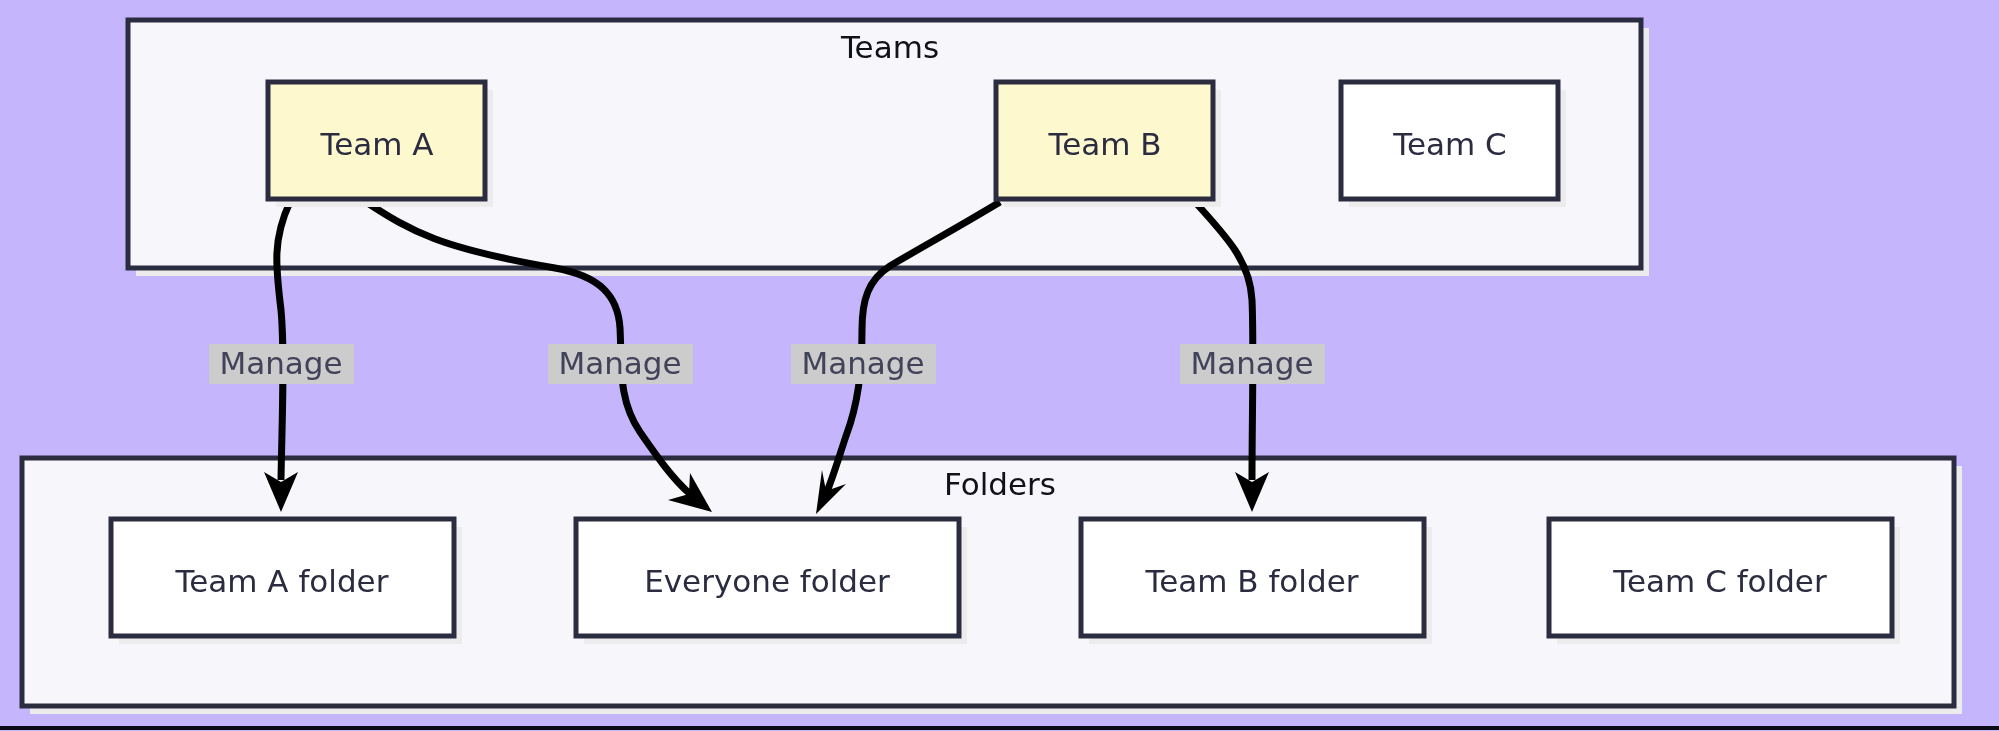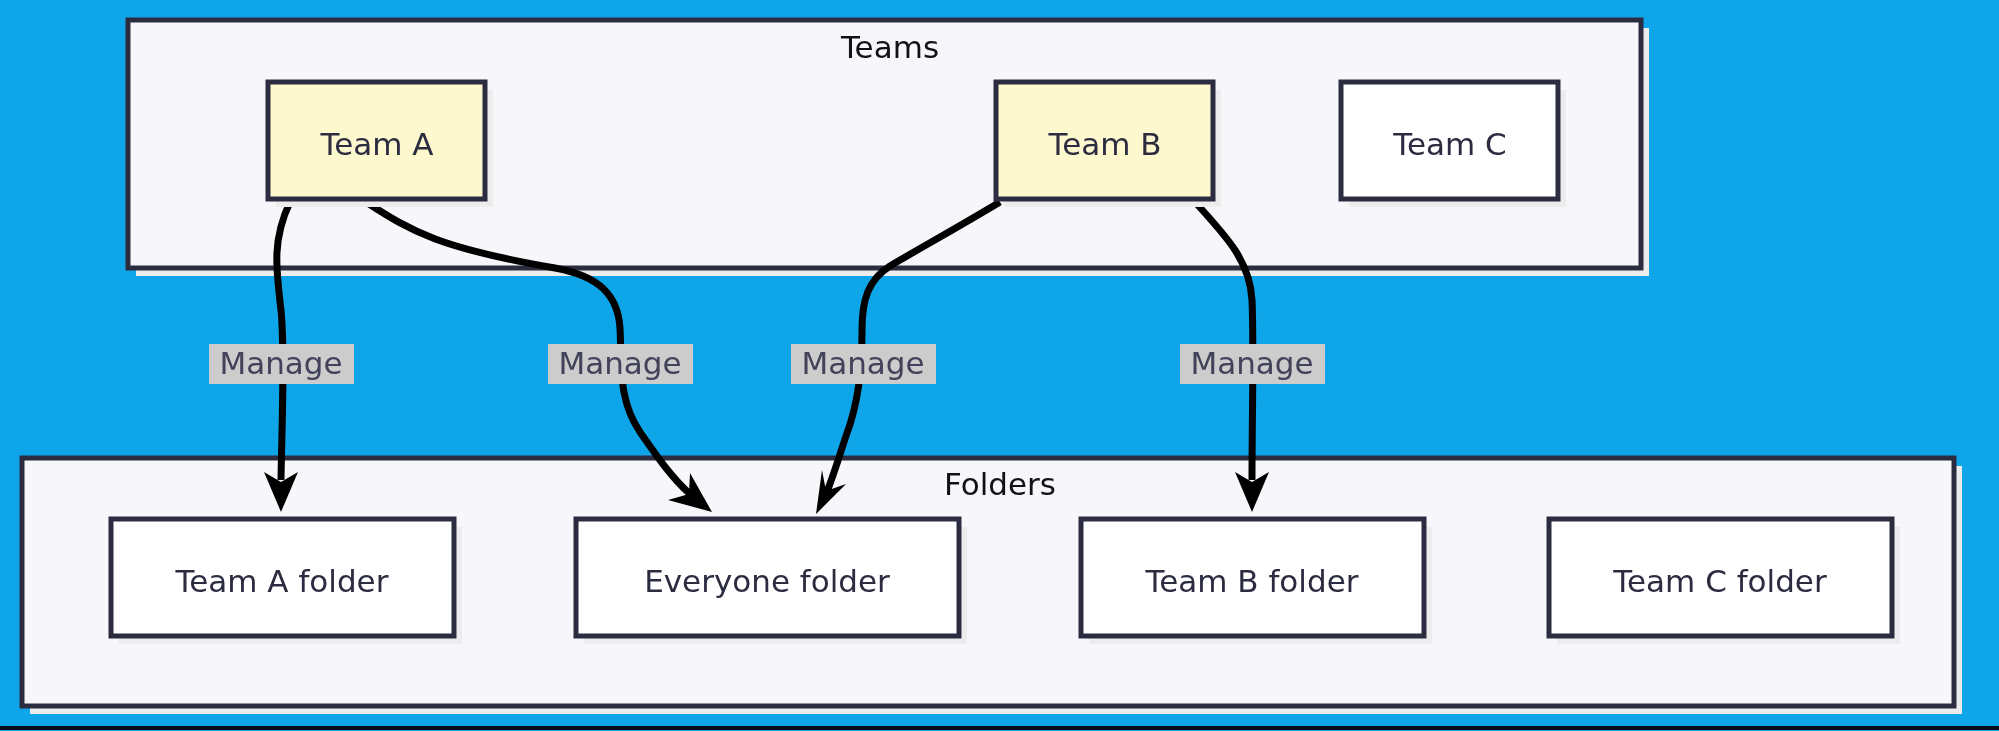--- a/index.html
+++ b/index.html
@@ -13,21 +13,21 @@
     font-family: "DejaVu Sans", "Liberation Sans", sans-serif;
     overflow: hidden;
     position: relative;
   }
   #stage {
     position: absolute;
     left: 0;
     top: 0;
     width: 1999px;
     height: 731px;
-    background: #0ea5e9;
+    background: #c4b5fd;
   }
   svg#diagram {
     position: absolute;
     left: 0;
     top: 0;
     width: 1999px;
     height: 731px;
     display: block;
   }
   .cluster-rect {

